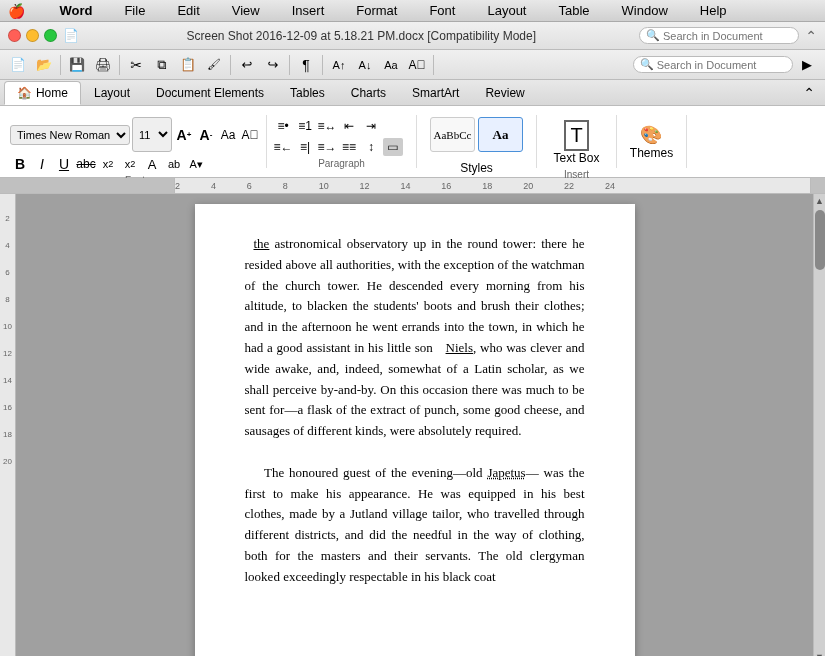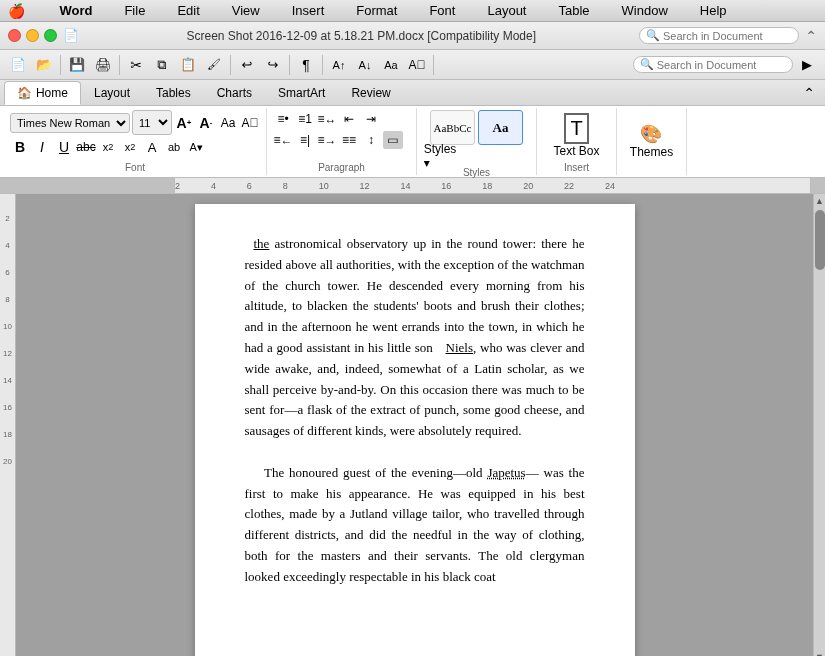--- a/index.html
+++ b/index.html
@@ -87,21 +87,21 @@
       margin-bottom: -1px;
     }
     .ribbon-tab-home { display: flex; align-items: center; gap: 4px; }
 
     
     #ribbon {
       display: flex;
       background: white;
       border-bottom: 1px solid #bbb;
       height: 72px;
-      padding: 2px 4px;
+      padding: 9px 4px;
       align-items: stretch;
       gap: 0;
     }
     .ribbon-group {
       display: flex;
       flex-direction: column;
       align-items: center;
       padding: 2px 6px;
       border-right: 1px solid #ddd;
       min-width: 60px;
@@ -127,21 +127,21 @@
       border: 1px solid #bbb;
       border-radius: 3px;
       height: 20px;
       width: 120px;
       padding: 0 2px;
     }
     .size-select {
       font-size: 11px;
       border: 1px solid #bbb;
       border-radius: 3px;
-      height: 25px;
+      height: 35px;
       width: 40px;
       padding: 0 2px;
     }
 
     
     #ruler {
       height: 16px;
       background: #e8e8e8;
       border-bottom: 1px solid #bbb;
       display: flex;
@@ -343,20 +343,21 @@
   </div>
   <div class="tb-btn">▶</div>
 </div>
 
 <div id="ribbon-tabs">
   <div class="ribbon-tab active ribbon-tab-home">
     <span>🏠</span>
     <span>Home</span>
   </div>
   <div class="ribbon-tab">Layout</div>
+  <div class="ribbon-tab">Document Elements</div>
   <div class="ribbon-tab">Tables</div>
   <div class="ribbon-tab">Charts</div>
   <div class="ribbon-tab">SmartArt</div>
   <div class="ribbon-tab">Review</div>
   <div style="flex:1"></div>
   <div class="tb-btn" style="font-size:14px;">⌃</div>
 </div>
 
 <div id="ribbon">
 
@@ -405,21 +406,21 @@
         <div class="fmt-btn">≡≡</div>
         <div class="fmt-btn">↕</div>
         <div class="fmt-btn" style="background:#ccc;">▭</div>
       </div>
     </div>
     <div class="ribbon-group-label">Paragraph</div>
   </div>
 
   <div class="ribbon-group" style="min-width:120px;">
     <div class="ribbon-group-content" style="align-items:center;justify-content:center;">
-      <div style="display:flex;flex-direction:column;gap:2px;">
+      <div style="display:flex;flex-direction:column;align-items:center;gap:14px;">
         <div style="display:flex;gap:3px;">
           <div style="width:45px;height:35px;border:1px solid #ccc;border-radius:3px;display:flex;align-items:center;justify-content:center;cursor:pointer;background:#f8f8f8;font-family:serif;font-size:11px;">AaBbCc</div>
           <div style="width:45px;height:35px;border:1px solid #4a90d9;border-radius:3px;display:flex;align-items:center;justify-content:center;cursor:pointer;background:#e8f0ff;font-family:serif;font-size:13px;font-weight:bold;">Aa</div>
         </div>
         <div class="fmt-btn">Styles ▾</div>
       </div>
     </div>
     <div class="ribbon-group-label">Styles</div>
   </div>
 

